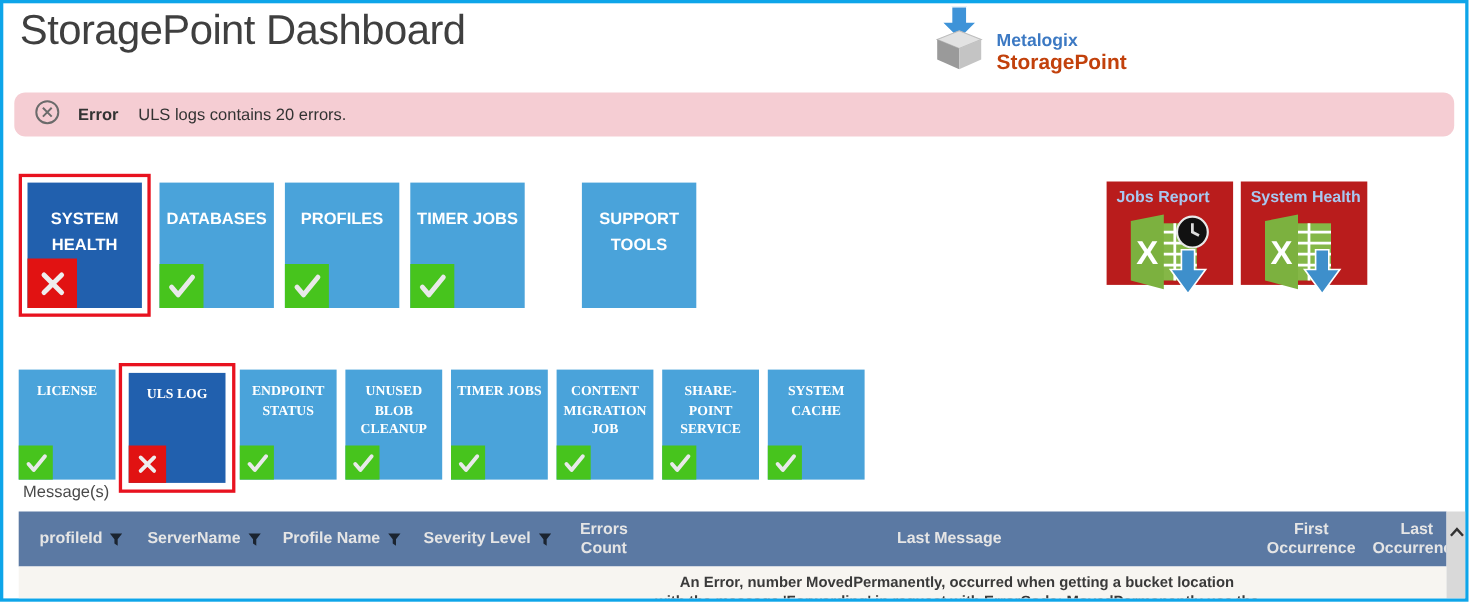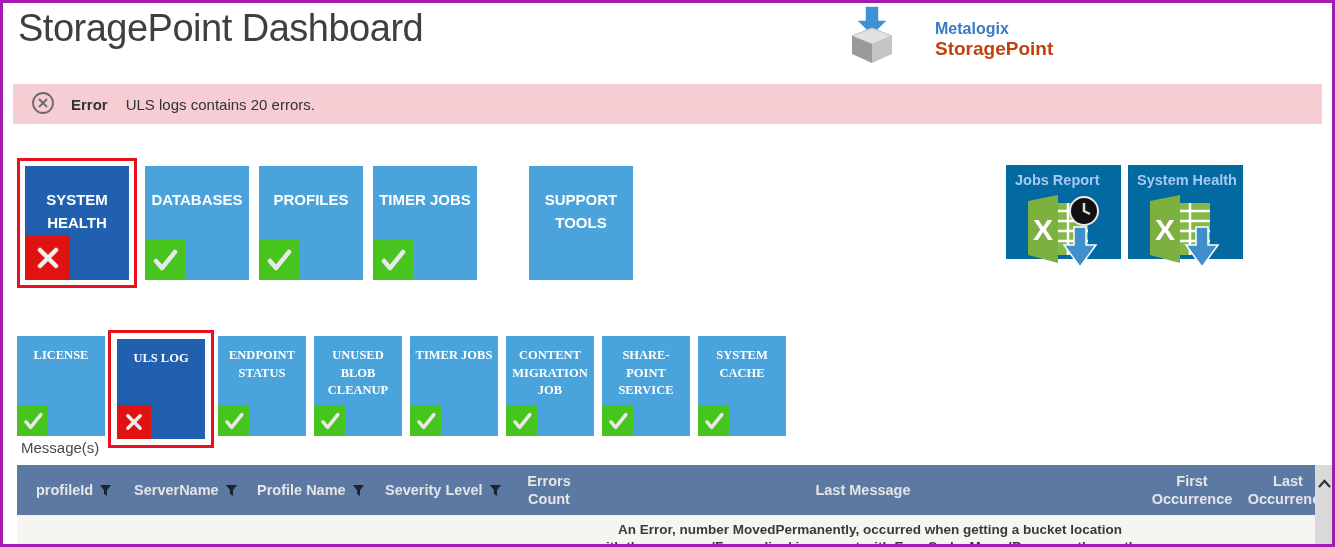--- a/index.html
+++ b/index.html
@@ -1,35 +1,35 @@
 <!DOCTYPE html>
 <html><head>
 <meta charset="utf-8">
 <style>
   * { margin:0; padding:0; box-sizing:border-box; }
   html,body { width:1335px; height:547px; }
   body { font-family:"Liberation Sans", sans-serif; background:#fff; }
   .page {
     position:relative; width:1335px; height:547px;
-    border:3px solid #a21caf; background:#fff; overflow:hidden;
+    border:3px solid #0ea5e9; background:#fff; overflow:hidden;
   }
   
   .title {
     position:absolute; left:15px; top:4px;
     font-size:38px; font-weight:300; color:#3f3f3f; letter-spacing:-0.5px;
   }
-  .logo { position:absolute; left:843px; top:3px; display:flex; align-items:center;gap:29px; }
+  .logo { position:absolute; left:843px; top:3px; display:flex; align-items:flex-end; }
   .logo-text { margin-left:8px; padding-top:6px; line-height:1.15; }
   .logo-company { color:#3c79c3; font-weight:bold; font-size:16px; }
   .logo-product { color:#c2410c; font-weight:bold; font-size:19px; }
   
   .alert {
     position:absolute; left:10px; right:10px; top:81px; height:40px;
     background:#f5cdd3; display:flex; align-items:center; padding-left:18px;
-    font-size:15px; color:#333;
+    font-size:15px; color:#333;border-radius:10px;
   }
   .alert-label { font-weight:bold; margin-left:16px; }
   .alert-msg { margin-left:18px; }
   
   .row1 { position:absolute; left:14px; right:0; top:155px; display:flex; align-items:flex-start; }
   .row2 { position:absolute; left:14px; right:0; top:327px; display:flex; align-items:flex-start; }
   .tile {
     position:relative; background:#4aa3da; color:#fff; font-weight:bold;
     text-align:center; cursor:pointer;
   }
@@ -48,21 +48,21 @@
   .berr1 { width:45px; height:45px; }
   .berr2 { width:34px; height:34px; }
   .ml-support { margin-left:52px; }
   .gap10 { margin-left:10px; }
   .gap8 { margin-left:8px; }
   .gap4 { margin-left:4px; }
   .gap3 { margin-left:3px; }
   .spacer { flex:1; }
   
   .ptile {
-    position:relative; width:115px; height:94px; background:#0369a1;
+    position:relative; width:115px; height:94px; background:#b91c1c;
     margin-top:7px; cursor:pointer; padding:7px 0 0 9px;
   }
   .ptile + .ptile { margin-left:7px; }
   .ptile-last { margin-right:89px; }
   .ptile-label { color:#a8c8f0; font-weight:bold; font-size:14.5px; }
   .ptile .xl { position:absolute; left:20px; top:28px; }
   
   .section-label { position:absolute; left:18px; top:436px; font-size:15px; color:#4a4a4a; }
   .grid { position:absolute; left:14px; top:462px; width:1317px; bottom:0; }
   .grid-head {

